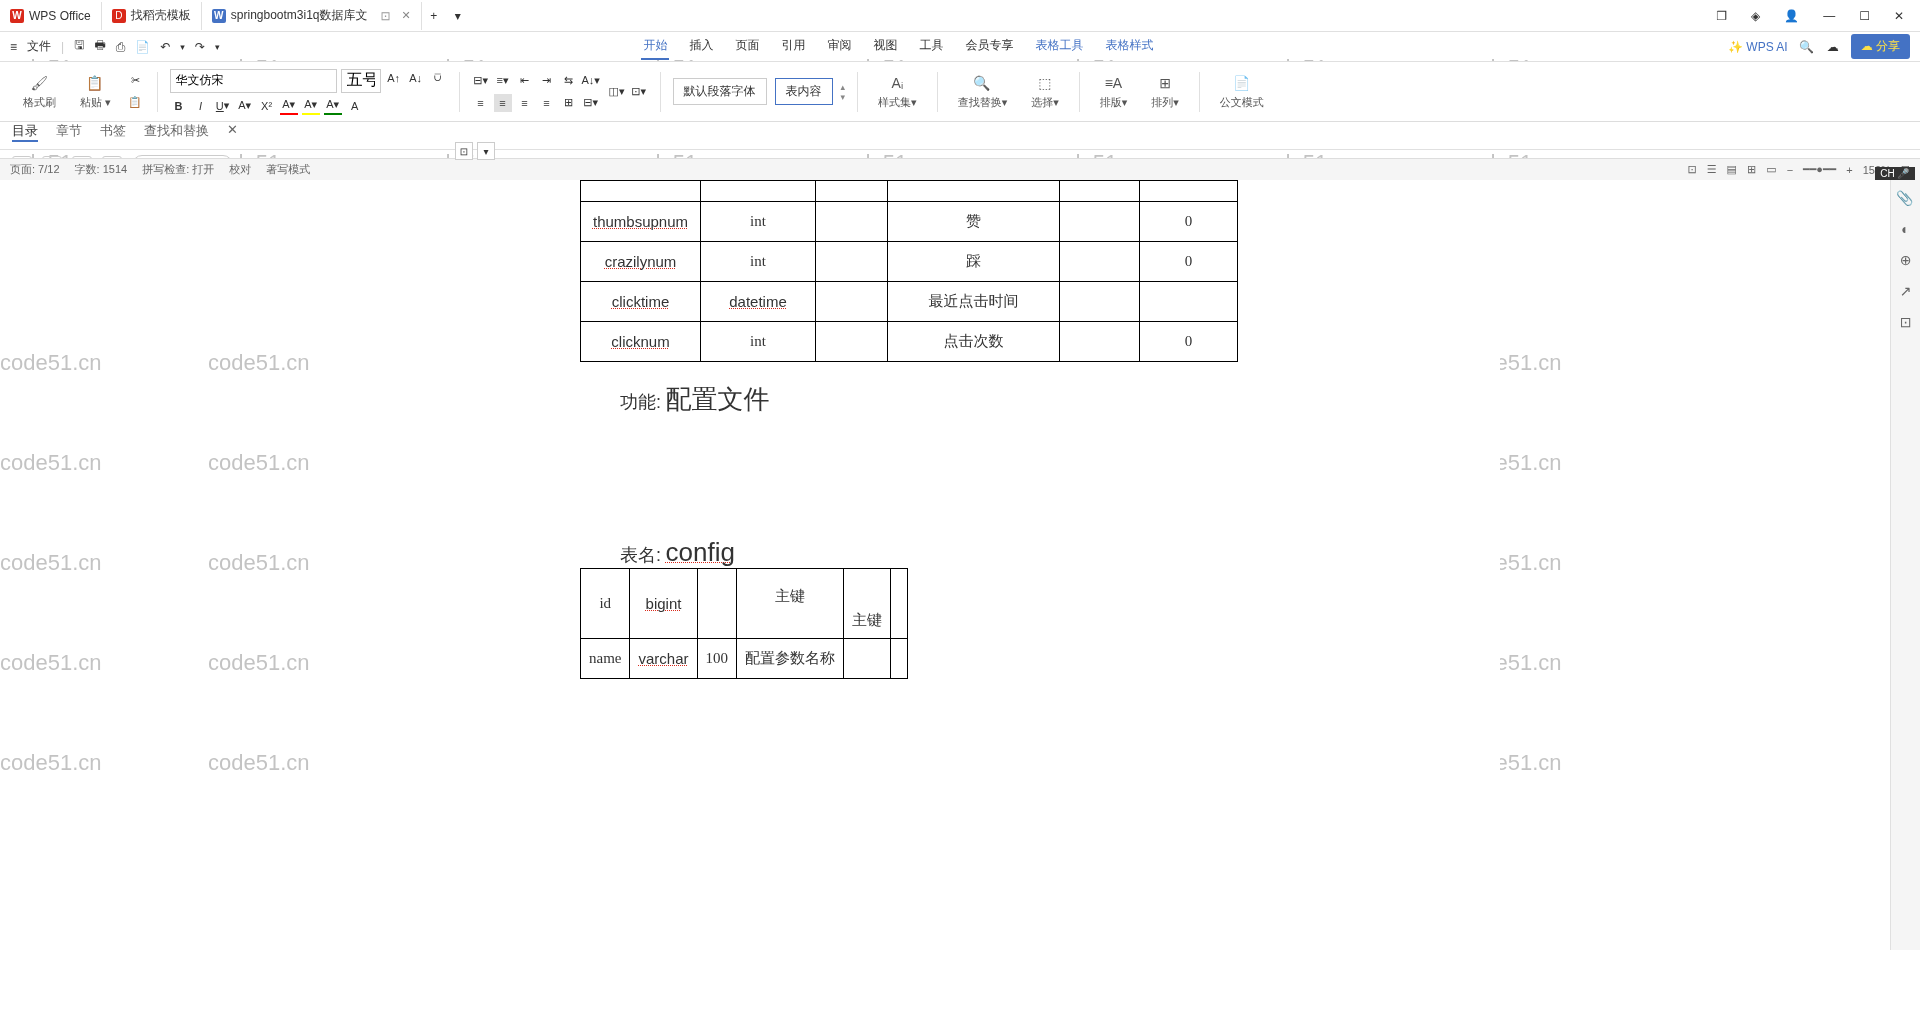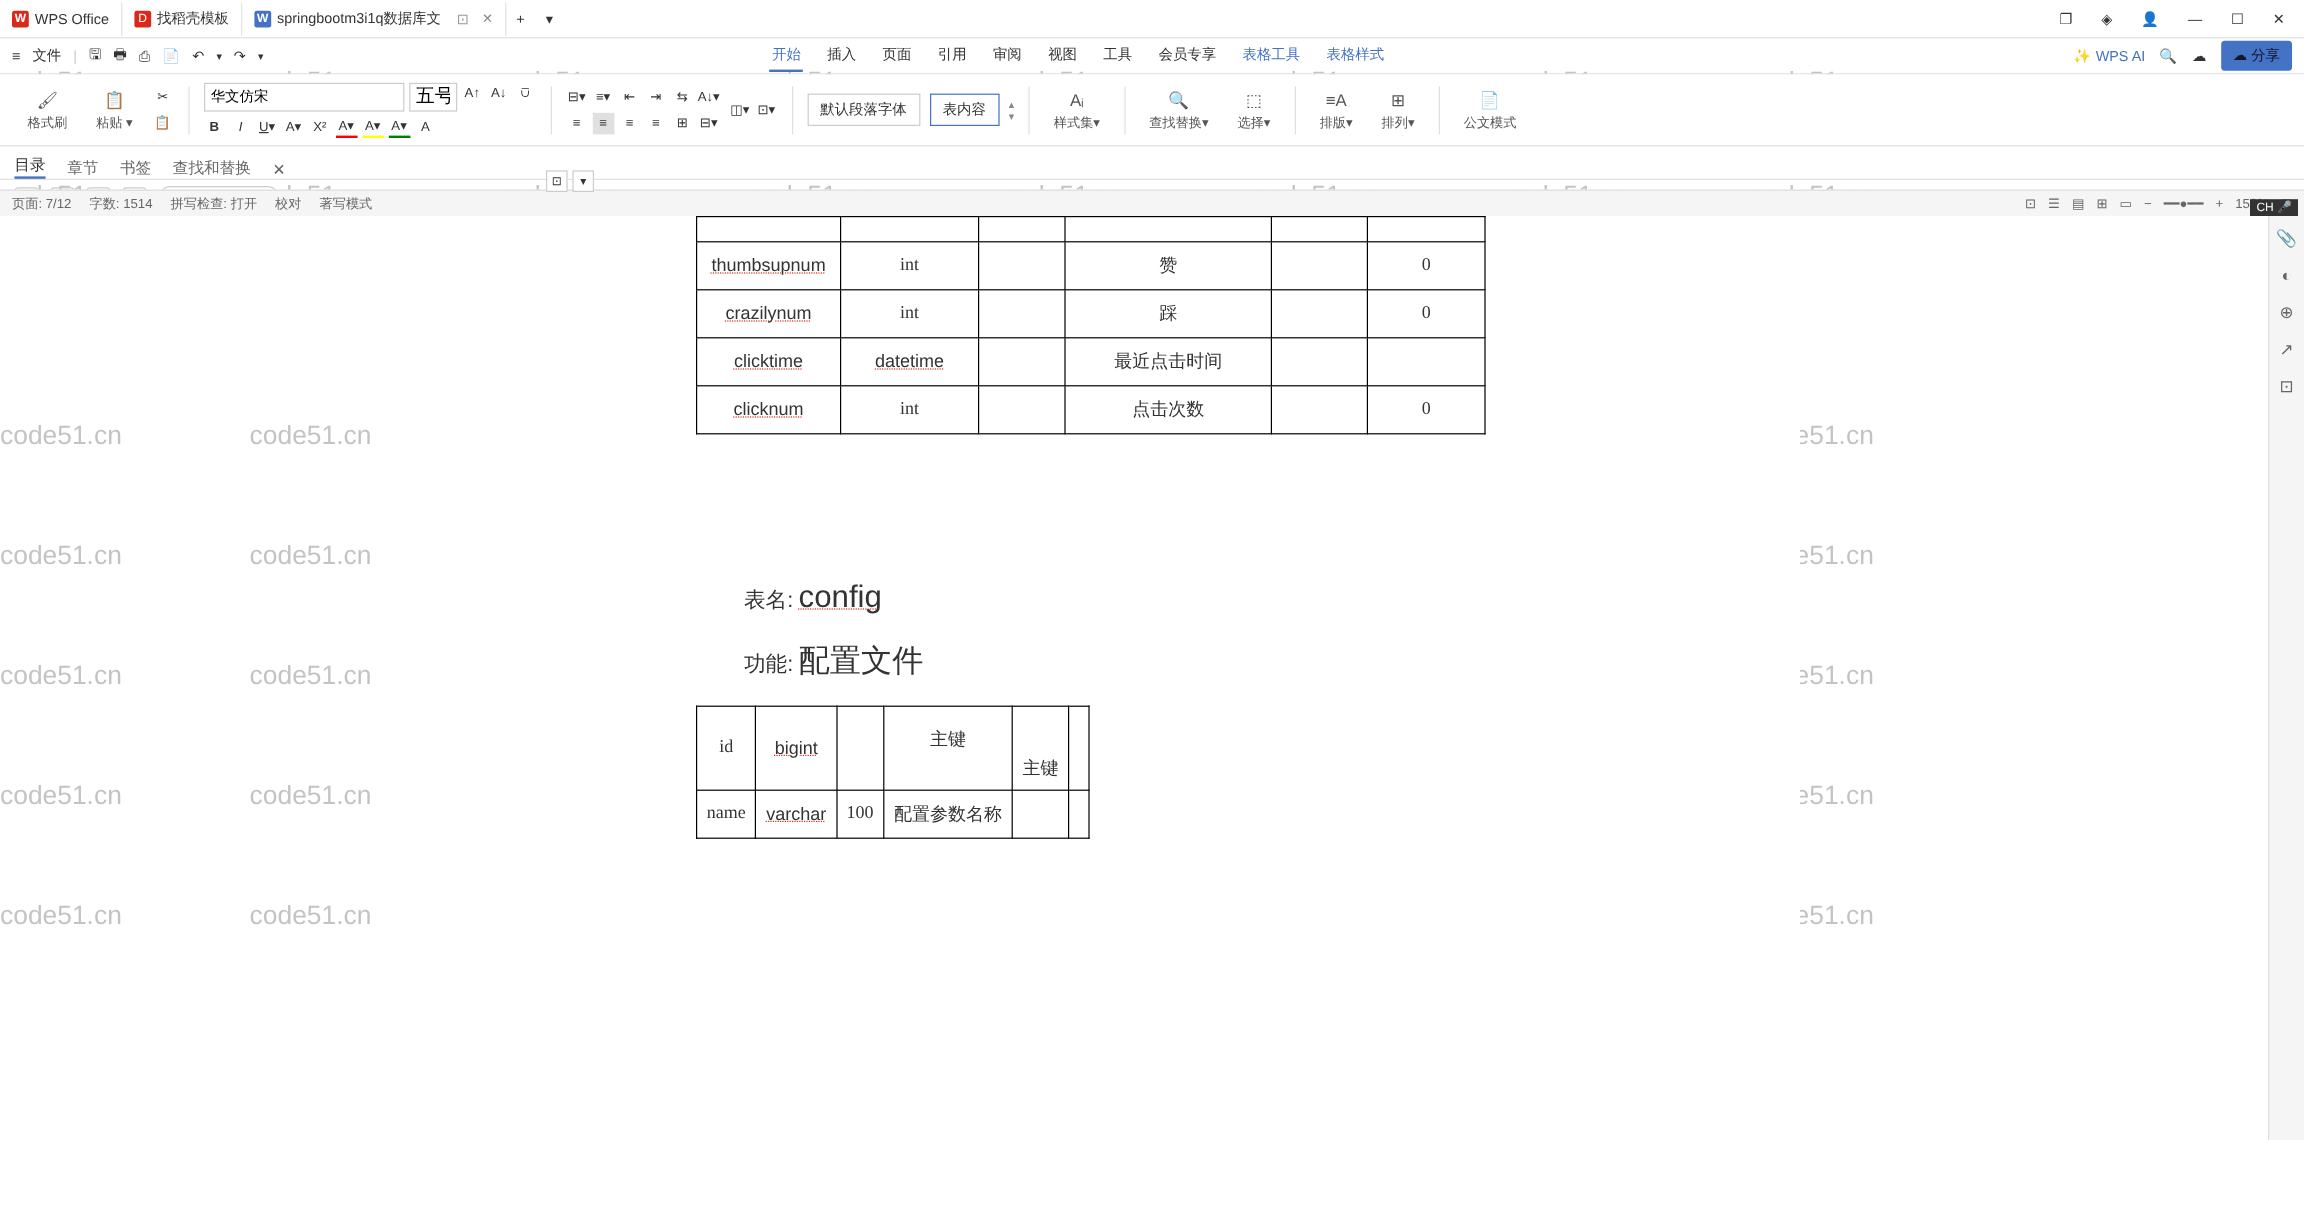--- a/index.html
+++ b/index.html
@@ -14,32 +14,32 @@
 .new-tab { width:24px; display:flex; align-items:center; justify-content:center; cursor:pointer; }
 .win-controls { margin-left:auto; display:flex; align-items:center; gap:12px; padding:0 10px; }
 .win-controls span { cursor:pointer; padding:4px 6px; font-size:12px; }
 .menubar { height:30px; display:flex; align-items:center; padding:0 10px; gap:2px; border-bottom:1px solid #e0e0e0; }
 .menu-left { display:flex; align-items:center; gap:10px; }
 .menu-tabs { display:flex; gap:18px; margin-left:420px; }
 .menu-tabs span { cursor:pointer; color:#333; padding:4px 2px; }
 .menu-tabs span.active { color:#4472c4; border-bottom:2px solid #4472c4; }
 .menu-tabs span.tool { color:#4472c4; }
 .menu-right { margin-left:auto; display:flex; align-items:center; gap:12px; }
-.share-btn { background:#4472c4; color:#0f172a; padding:4px 10px; border-radius:3px; cursor:pointer; }
+.share-btn { background:#4472c4; color:#fde047; padding:4px 10px; border-radius:3px; cursor:pointer; }
 .ribbon { height:60px; background:#fff; display:flex; align-items:center; padding:0 15px; gap:8px; border-bottom:1px solid #ddd; }
 .ribbon-group { display:flex; flex-direction:column; align-items:center; gap:2px; padding:0 8px; }
 .ribbon-label { font-size:11px; color:#555; }
 .ribbon-icon { width:20px; height:20px; display:flex; align-items:center; justify-content:center; font-size:14px; color:#555; }
 .ribbon-sep { width:1px; height:40px; background:#e0e0e0; margin:0 4px; }
 .font-select { border:1px solid #ccc; padding:2px 5px; font-size:12px; min-width:80px; background:#fff; }
 .font-size { border:1px solid #ccc; padding:2px 5px; font-size:16px; width:40px; background:#fff; }
 .btn-row { display:flex; gap:4px; }
 .btn-sm { width:18px; height:18px; display:flex; align-items:center; justify-content:center; cursor:pointer; font-size:11px; }
 .table-style-box { border:1px solid #ccc; padding:4px 10px; font-size:12px; background:#fff; }
-.outline-bar { height:28px; display:flex; align-items:flex-end; padding:0 12px; gap:18px; border-bottom:1px solid #e0e0e0; font-size:13px; }
+.outline-bar { height:28px; display:flex; align-items:flex-start; padding:0 12px; gap:18px; border-bottom:1px solid #e0e0e0; font-size:13px; }
 .outline-bar span { cursor:pointer; color:#666; }
 .outline-bar span.active { color:#333; }
 .outline-ctrl { height:30px; display:flex; align-items:center; padding:0 12px; gap:10px; }
 .outline-ctrl .ctl { border:1px solid #ccc; border-radius:3px; width:20px; height:18px; display:flex; align-items:center; justify-content:center; cursor:pointer; font-size:11px; }
 .smart-btn { border:1px solid #ccc; border-radius:10px; padding:2px 10px; font-size:11px; display:flex; align-items:center; gap:4px; cursor:pointer; }
 .doc-area { position:absolute; top:180px; left:400px; width:1100px; height:770px; background:#fff; }
 .page { width:960px; background:#fff; margin:0 auto; padding:0; position:relative; }
 .db-table { border-collapse:collapse; margin-left:110px; }
 .db-table td { border:1px solid #000; padding:10px 8px; font-size:15px; text-align:center; font-family:"SimSun",serif; }
 .db-table .c1 { width:120px; }
@@ -298,27 +298,27 @@
         <td><span class="underline-dots">clicknum</span></td>
         <td>int</td>
         <td></td>
         <td>点击次数</td>
         <td></td>
         <td>0</td>
       </tr>
     </tbody>
         </table>
 
+    <div class="section-label" style="margin-top:20px;margin-bottom:20px">
+      <span>功能:</span>
+      <span class="big">配置文件</span>
+    </div>
     <div class="section-label" style="margin-top:120px">
       <span>表名:</span>
       <span class="big underline-dots">config</span>
-    </div>
-    <div class="section-label" style="margin-top:20px;margin-bottom:20px">
-      <span>功能:</span>
-      <span class="big">配置文件</span>
     </div>
 
     <table class="db-table">
       <tbody>
       <tr>
         <td>id</td>
         <td><span class="underline-dots">bigint</span></td>
         <td></td>
         <td style="vertical-align:top;padding-top:18px">主键</td>
         <td style="vertical-align:bottom;padding-bottom:8px;height:70px">主键</td>

